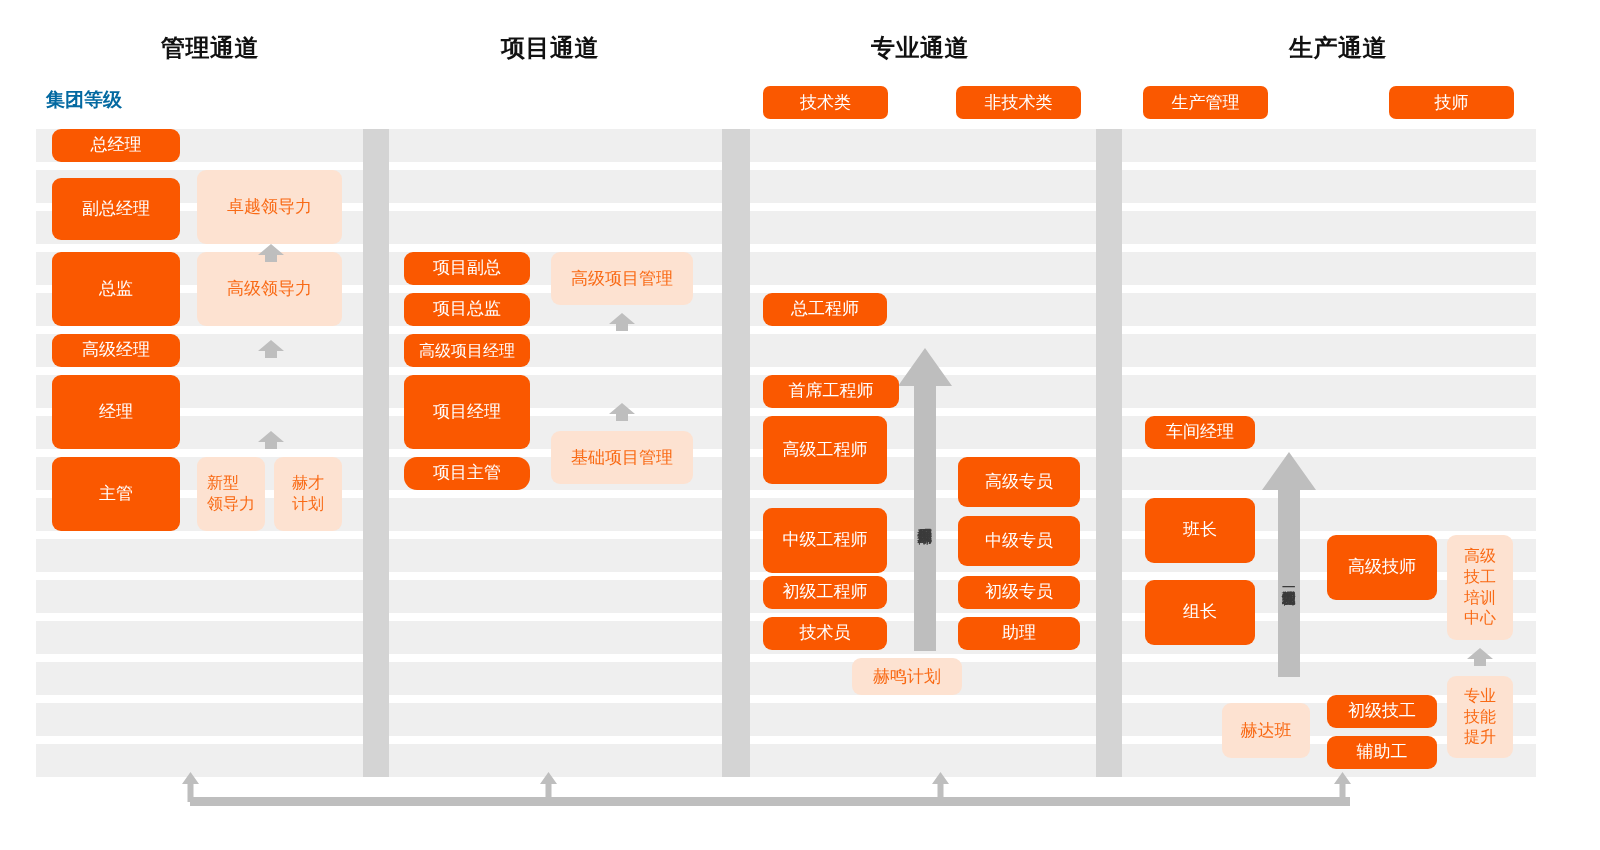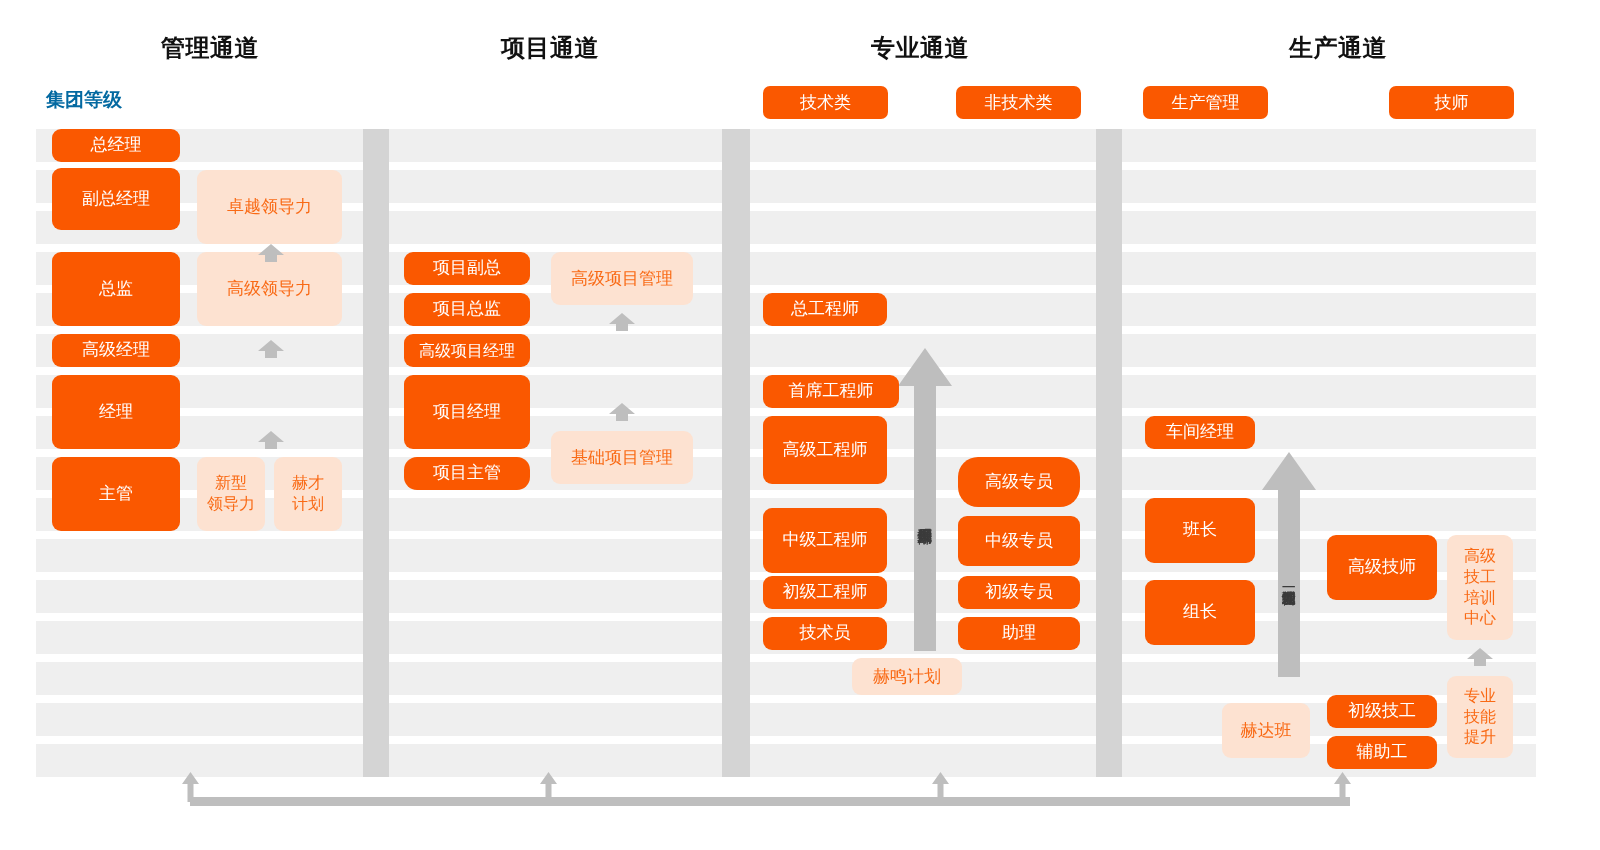--- a/index.html
+++ b/index.html
@@ -37,21 +37,21 @@
   .role{
     position:absolute;background:#FA5800;color:#ffffff;border-radius:9px;
     display:flex;align-items:center;justify-content:center;text-align:center;
     font-size:17px;line-height:1.2;white-space:nowrap;z-index:5;
   }
   .role.small{font-size:16px;}
 
   
   .prog{
     position:absolute;background:#FDE2D1;color:#F96A15;border-radius:9px;
-    display:flex;align-items:center;justify-content:center;text-align:center;
+    display:flex;align-items:center;justify-content:center;text-align:left;
     font-size:17px;line-height:1.25;z-index:5;
   }
   .prog.multi{font-size:16px;line-height:1.3;white-space:pre-line;}
 
   
   .mini-arrow{position:absolute;z-index:6;}
   .mini-arrow svg{display:block;}
 
   
   .big-arrow{position:absolute;z-index:4;}
@@ -101,21 +101,21 @@
   <div class="channel-title" style="left:1248px;top:32px; width:180px;">生产通道</div>
 
   <div class="grade-label" style="left:46px; top:87px;">集团等级</div>
 
   <div class="cat-pill" style="left:763px;  top:86px; width:125px; height:33px;">技术类</div>
   <div class="cat-pill" style="left:956px;  top:86px; width:125px; height:33px;">非技术类</div>
   <div class="cat-pill" style="left:1143px; top:86px; width:125px; height:33px;">生产管理</div>
   <div class="cat-pill" style="left:1389px; top:86px; width:125px; height:33px;">技师</div>
 
   <div class="role" style="left:52px; top:129px; width:128px; height:33px;">总经理</div>
-  <div class="role" style="left:52px; top:168px; width:128px; height:62px;">副总经理</div>
+  <div class="role" style="left:52px; top:178px; width:128px; height:62px;">副总经理</div>
   <div class="role" style="left:52px; top:252px; width:128px; height:74px;">总监</div>
   <div class="role" style="left:52px; top:334px; width:128px; height:33px;">高级经理</div>
   <div class="role" style="left:52px; top:375px; width:128px; height:74px;">经理</div>
   <div class="role" style="left:52px; top:457px; width:128px; height:74px;">主管</div>
 
   <div class="prog" style="left:197px; top:170px; width:145px; height:74px;">卓越领导力</div>
   <div class="prog" style="left:197px; top:252px; width:145px; height:74px;">高级领导力</div>
   <div class="prog multi" style="left:197px; top:457px; width:68px; height:74px;">新型
 领导力</div>
   <div class="prog multi" style="left:274px; top:457px; width:68px; height:74px;">赫才
@@ -166,21 +166,21 @@
 
   <div class="big-arrow" style="left:898px; top:348px; width:54px; height:303px;">
     <svg width="54" height="303" viewBox="0 0 54 303" preserveAspectRatio="none">
       <path d="M27 0 L54 38 L38 38 L38 303 L16 303 L16 38 L0 38 Z" fill="#BEBEBE"></path>
     </svg>
     <div class="vtext" style="height:303px;padding-top:34px;box-sizing:border-box;">工程师发展计划俱乐部</div>
   </div>
 
   <div class="prog" style="left:852px; top:658px; width:110px; height:37px;">赫鸣计划</div>
 
-  <div class="role" style="left:958px; top:457px; width:122px; height:50px;border-radius:20px;">高级专员</div>
+  <div class="role" style="left:958px; top:457px; width:122px; height:50px;">高级专员</div>
   <div class="role" style="left:958px; top:516px; width:122px; height:50px;">中级专员</div>
   <div class="role" style="left:958px; top:576px; width:122px; height:33px;">初级专员</div>
   <div class="role" style="left:958px; top:617px; width:122px; height:33px;">助理</div>
 
   <div class="role" style="left:1145px; top:416px; width:110px; height:33px;">车间经理</div>
   <div class="role" style="left:1145px; top:498px; width:110px; height:65px;">班长</div>
   <div class="role" style="left:1145px; top:580px; width:110px; height:65px;">组长</div>
 
   <div class="big-arrow" style="left:1262px; top:452px; width:54px; height:225px;">
     <svg width="54" height="225" viewBox="0 0 54 225" preserveAspectRatio="none">

